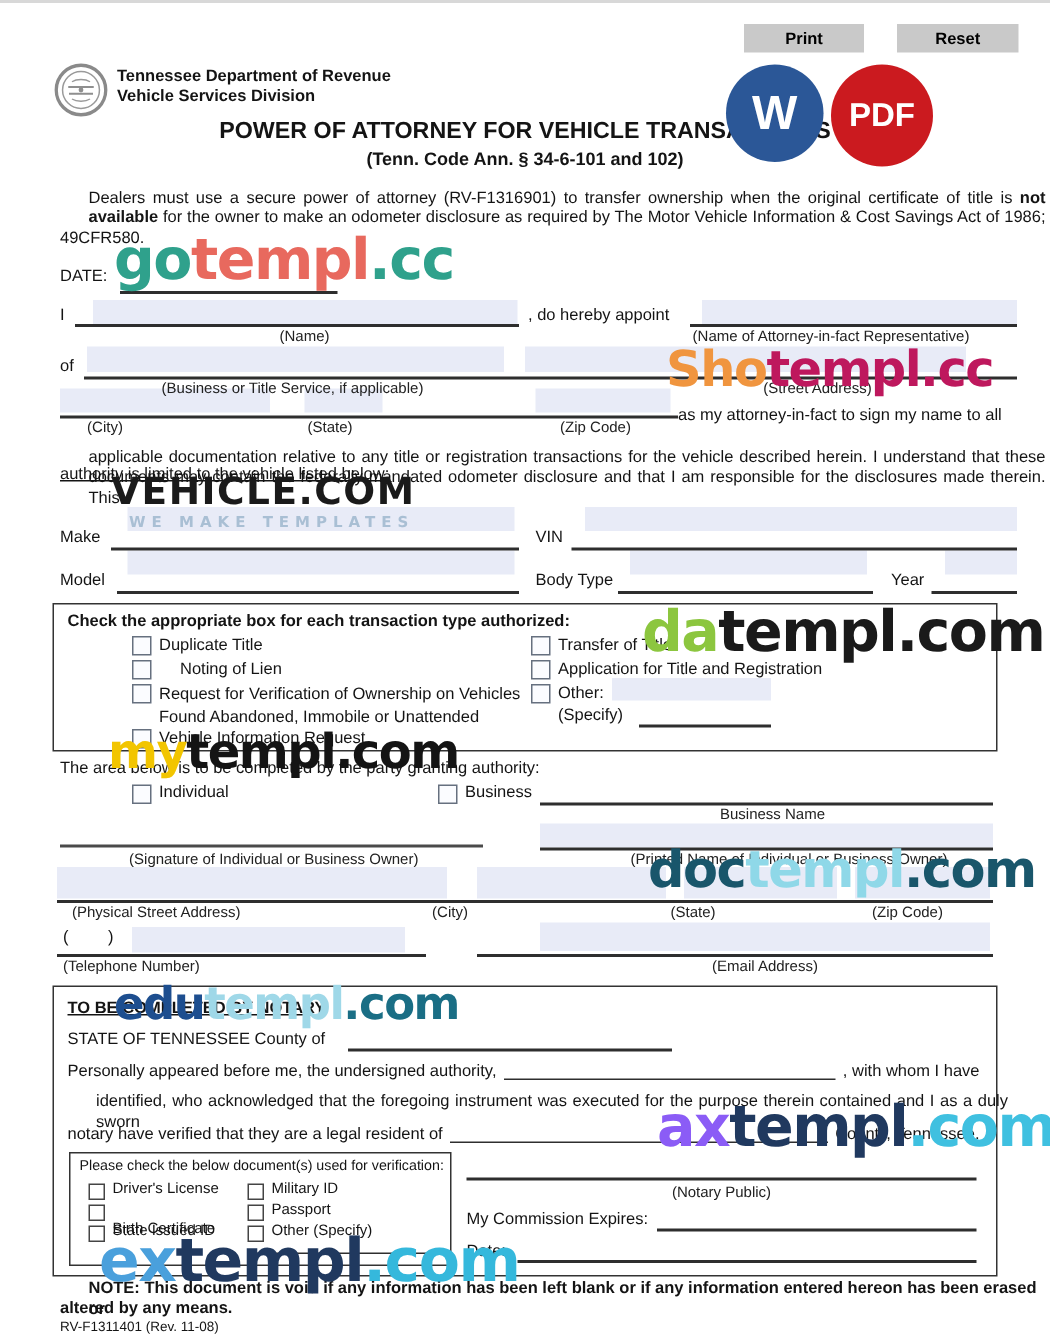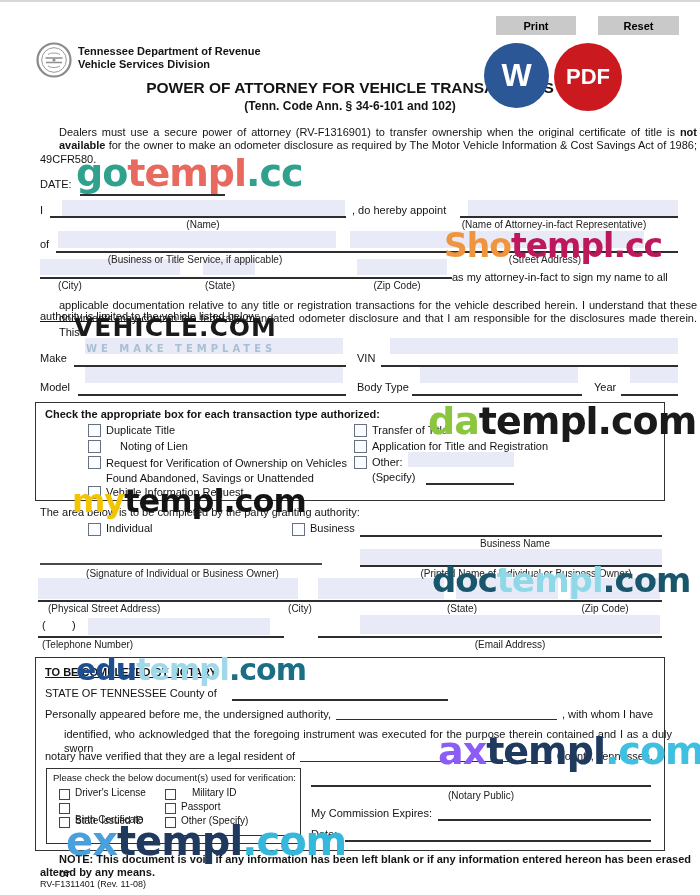--- a/index.html
+++ b/index.html
@@ -115,21 +115,21 @@
   <div class="tx" style="left:594px;top:379px;">Year</div>
   <div class="ln" style="left:621px;top:392px;width:57px;"></div>
 
   <div class="box" style="left:35px;top:400px;width:628px;height:97px;">
     <div class="tx b" style="left:9px;top:5px;">Check the appropriate box for each transaction type authorized:</div>
     <span class="cba" style="left:52px;top:21px;"></span>
     <div class="tx" style="left:70px;top:21px;">Duplicate Title</div>
     <span class="cba" style="left:52px;top:37px;"></span>
     <div class="tx" style="left:84px;top:37px;">Noting of Lien</div>
     <span class="cba" style="left:52px;top:53px;"></span>
-    <div class="tx" style="left:70px;top:53px;width:265px;white-space:normal;line-height:14.5px;">Request for Verification of Ownership on Vehicles Found Abandoned, Savings or Unattended</div>
+    <div class="tx" style="left:70px;top:53px;width:265px;white-space:normal;line-height:14.5px;">Request for Verification of Ownership on Vehicles Found Abandoned, Immobile or Unattended</div>
     <span class="cba" style="left:52px;top:83px;"></span>
     <div class="tx" style="left:70px;top:83px;">Vehicle Information Request</div>
     <span class="cba" style="left:318px;top:21px;"></span>
     <div class="tx" style="left:336px;top:21px;">Transfer of Title</div>
     <span class="cba" style="left:318px;top:37px;"></span>
     <div class="tx" style="left:336px;top:37px;">Application for Title and Registration</div>
     <span class="cba" style="left:318px;top:53px;"></span>
     <div class="tx" style="left:336px;top:53px;">Other:</div>
     <div class="fld" style="left:372px;top:49px;width:106px;height:15px;"></div>
     <div class="tx" style="left:336px;top:68px;">(Specify)</div>
@@ -186,21 +186,21 @@
 
     <div class="box" style="left:10px;top:110px;width:253px;height:74px;border-width:1.3px;">
       <div class="tx" style="left:6px;top:3px;font-size:9.5px;">Please check the below document(s) used for verification:</div>
       <span class="cbs" style="left:12px;top:20px;"></span>
       <div class="tx" style="left:28px;top:18px;font-size:10px;">Driver's License</div>
       <span class="cbs" style="left:12px;top:34px;"></span>
       <div class="tx" style="left:28px;top:32px;font-size:10px;margin-top:13px;">Birth Certificate</div>
       <span class="cbs" style="left:12px;top:48px;"></span>
       <div class="tx" style="left:28px;top:46px;font-size:10px;">State Issued ID</div>
       <span class="cbs" style="left:118px;top:20px;"></span>
-      <div class="tx" style="left:134px;top:18px;font-size:10px;margin-left:11px;">Military ID</div>
+      <div class="tx" style="left:134px;top:18px;font-size:10px;">Military ID</div>
       <span class="cbs" style="left:118px;top:34px;"></span>
       <div class="tx" style="left:134px;top:32px;font-size:10px;">Passport</div>
       <span class="cbs" style="left:118px;top:48px;"></span>
       <div class="tx" style="left:134px;top:46px;font-size:10px;">Other (Specify)</div>
       <div class="ln" style="left:118px;top:66px;width:125px;height:1px;"></div>
     </div>
 
     <div class="ln" style="left:275px;top:127px;width:340px;"></div>
     <div class="lb ctr" style="left:340px;top:132px;width:210px;">(Notary Public)</div>
     <div class="tx" style="left:275px;top:149px;">My Commission Expires:</div>

